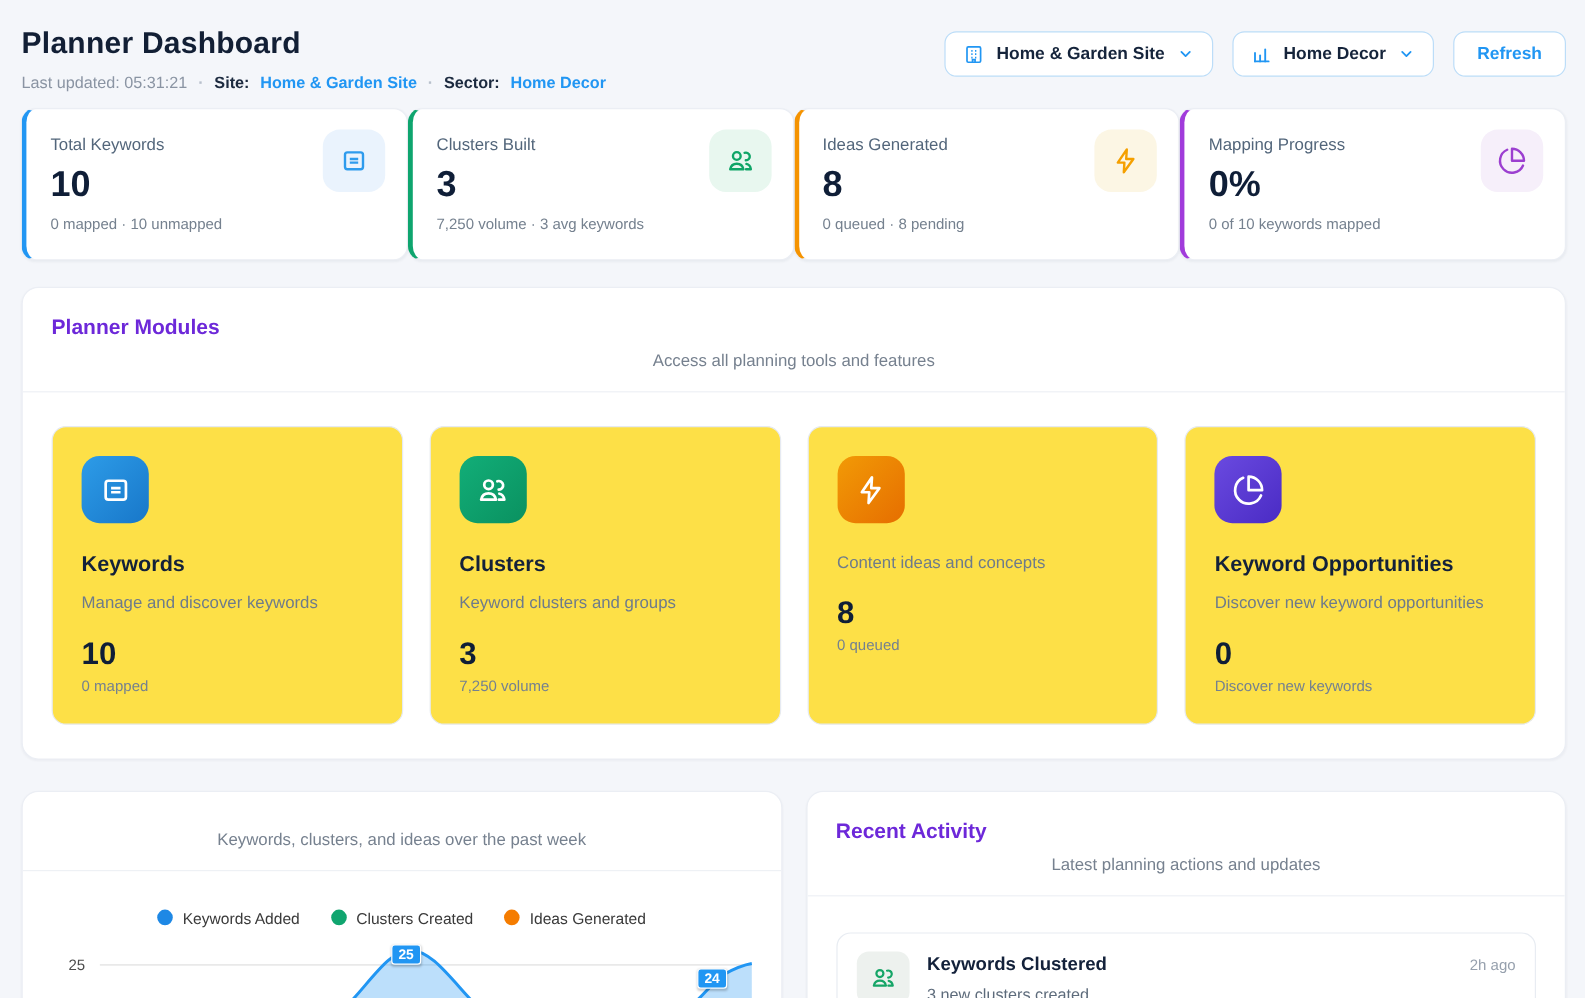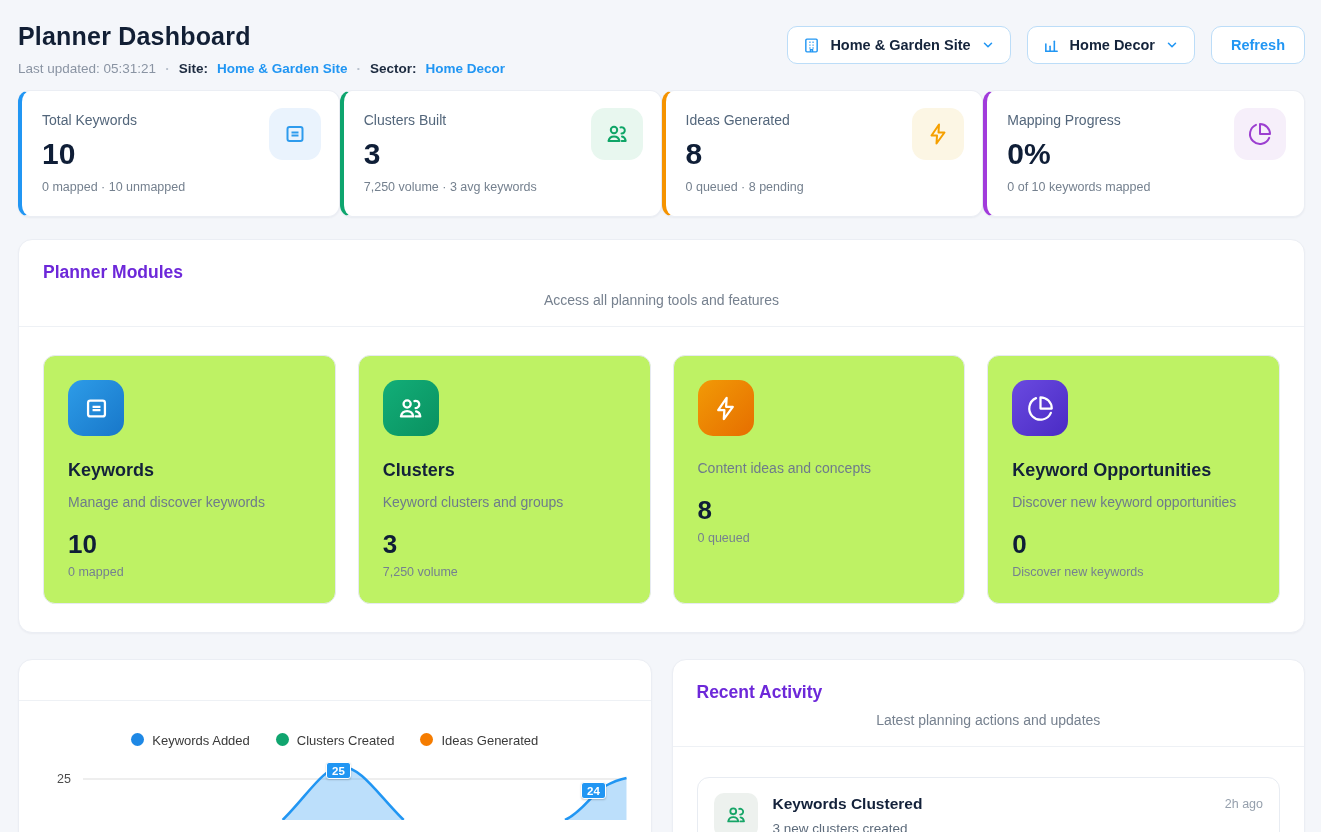--- a/index.html
+++ b/index.html
@@ -51,21 +51,21 @@
   .stat-icon.purple { background:#F6EFFA; color:#9C3FD0; }
 
   
   .panel { background:#fff; border:1px solid #EBEEF4; border-radius:14px; box-shadow:0 1px 2px rgba(20,30,55,.04); }
   .panel-head { padding:22px 24px 18px; }
   .panel-title { font-size:17.5px; font-weight:800; color:#6d28d9; }
   .panel-sub { font-size:14px; color:#76818F; margin-top:9px;text-align:center; }
   .divider { border-top:1px solid #EEF1F5; }
   .modules-panel { margin-top:22px; }
   .modules-grid { padding:28px 24px 28px; display:grid; grid-template-columns:repeat(4,1fr); gap:22px; }
-  .module-card { border:1px solid #E6EAF1; border-radius:12px; padding:24px; background:#bef264; cursor:pointer; min-height:239px; }
+  .module-card { border:1px solid #E6EAF1; border-radius:12px; padding:24px; background:#fde047; cursor:pointer; min-height:239px; }
   .module-icon { width:56px; height:56px; border-radius:15px; color:#fff; display:flex; align-items:center; justify-content:center; margin-bottom:24px; }
   .module-icon.blue   { background:linear-gradient(135deg,#2D9CE8,#1877C9); }
   .module-icon.green  { background:linear-gradient(135deg,#12AE78,#0A9160); }
   .module-icon.orange { background:linear-gradient(135deg,#F29A06,#E66E00); }
   .module-icon.purple { background:linear-gradient(135deg,#6A4AE0,#4A2BC4); }
   .module-title { font-size:18px; font-weight:800; color:#13213A; }
   .module-desc  { font-size:14px; color:#6E7B8B; margin-top:13px; }
   .module-value { font-size:26px; font-weight:800; color:#0F1E37; margin-top:19px; }
   .module-sub   { font-size:12.5px; color:#75818F; margin-top:5px; }
 
@@ -271,20 +271,21 @@
         <div class="module-value">0</div>
         <div class="module-sub">Discover new keywords</div>
       </div>
     </div>
   </div>
 
   <div class="bottom">
 
     <div class="panel">
       <div class="panel-head">
+        <div class="panel-sub">Keywords, clusters, and ideas over the past week</div>
       </div>
       <div class="divider"></div>
 
       <div class="legend">
         <div class="legend-item">
           <span class="legend-dot blue"></span>
           <span>Keywords Added</span>
         </div>
         <div class="legend-item">
           <span class="legend-dot green"></span>

